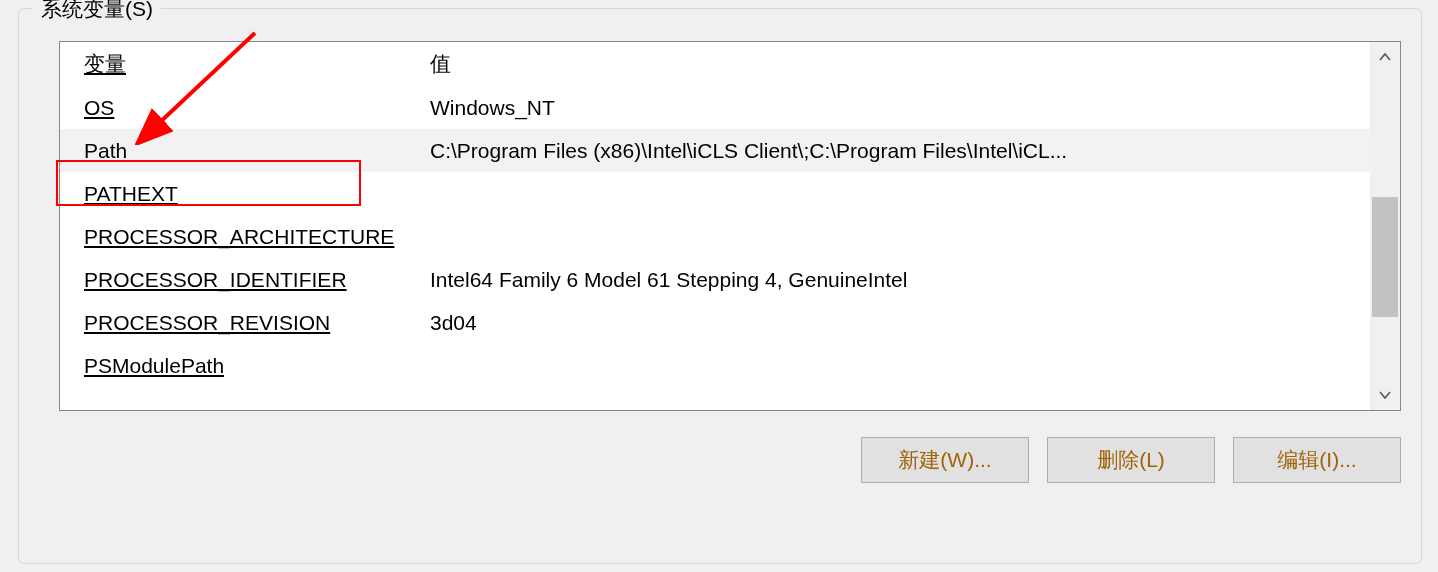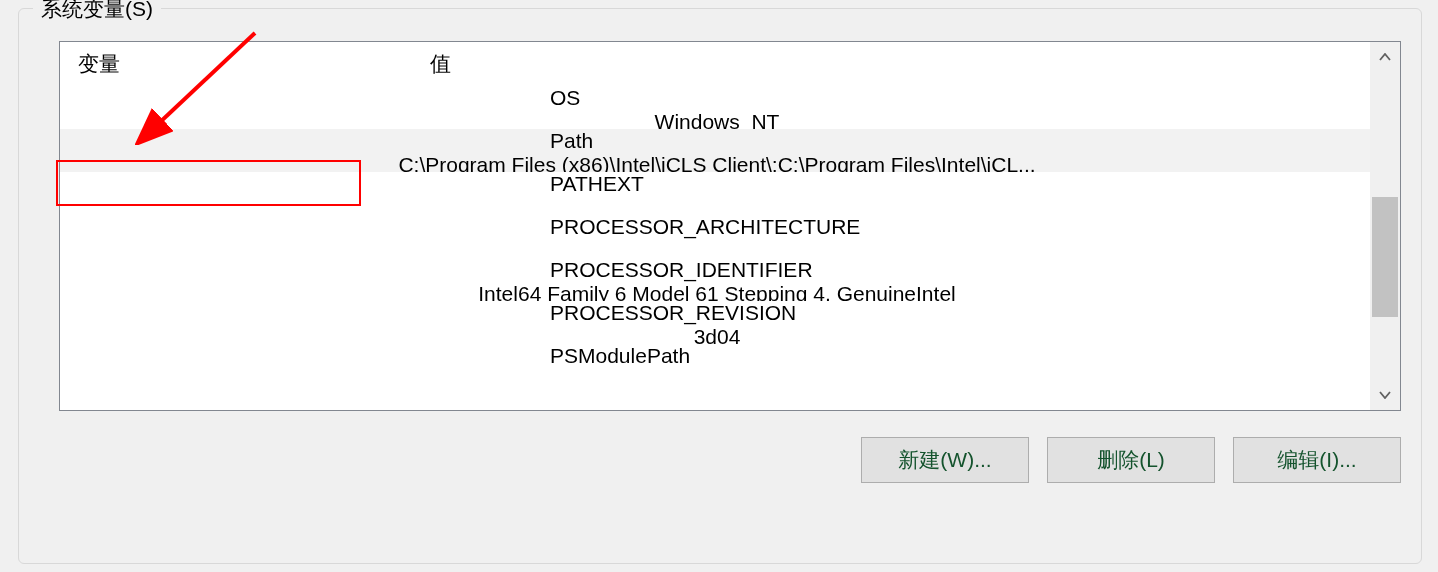--- a/index.html
+++ b/index.html
@@ -51,37 +51,37 @@
       overflow: hidden;
     }
     .list-header {
       display: flex;
       height: 44px;
       align-items: center;
       background: #fff;
     }
     .col-var {
       width: 366px;
-      padding-left: 18px;
+      padding-left: 24px;
       white-space: nowrap;
       overflow: hidden;
+      text-decoration: underline;
     }
     .col-val {
       flex: 1;
       padding-left: 4px;
       white-space: nowrap;
       overflow: hidden;
       text-overflow: ellipsis;
     }
     .list-row {
       display: flex;
       height: 43px;
       align-items: center;
       background: #fff;
-      flex-direction: column;
     }
     .list-row.selected {
       background: #f2f2f2;
     }
     .scrollbar-vert {
       position: absolute;
       right: 0;
       top: 0;
       width: 30px;
       height: 100%;
@@ -117,21 +117,21 @@
       display: flex;
       justify-content: flex-end;
       gap: 18px;
     }
     .win-button {
       width: 168px;
       height: 46px;
       border: 1px solid #adadad;
       background: #e1e1e1;
       font-size: 21px;
-      color: #14532d;
+      color: #a16207;
       font-family: inherit;
       display: flex;
       align-items: center;
       justify-content: center;
       cursor: default;
     }
     .annotation-arrow {
       position: absolute;
       pointer-events: none;
       z-index: 10;

